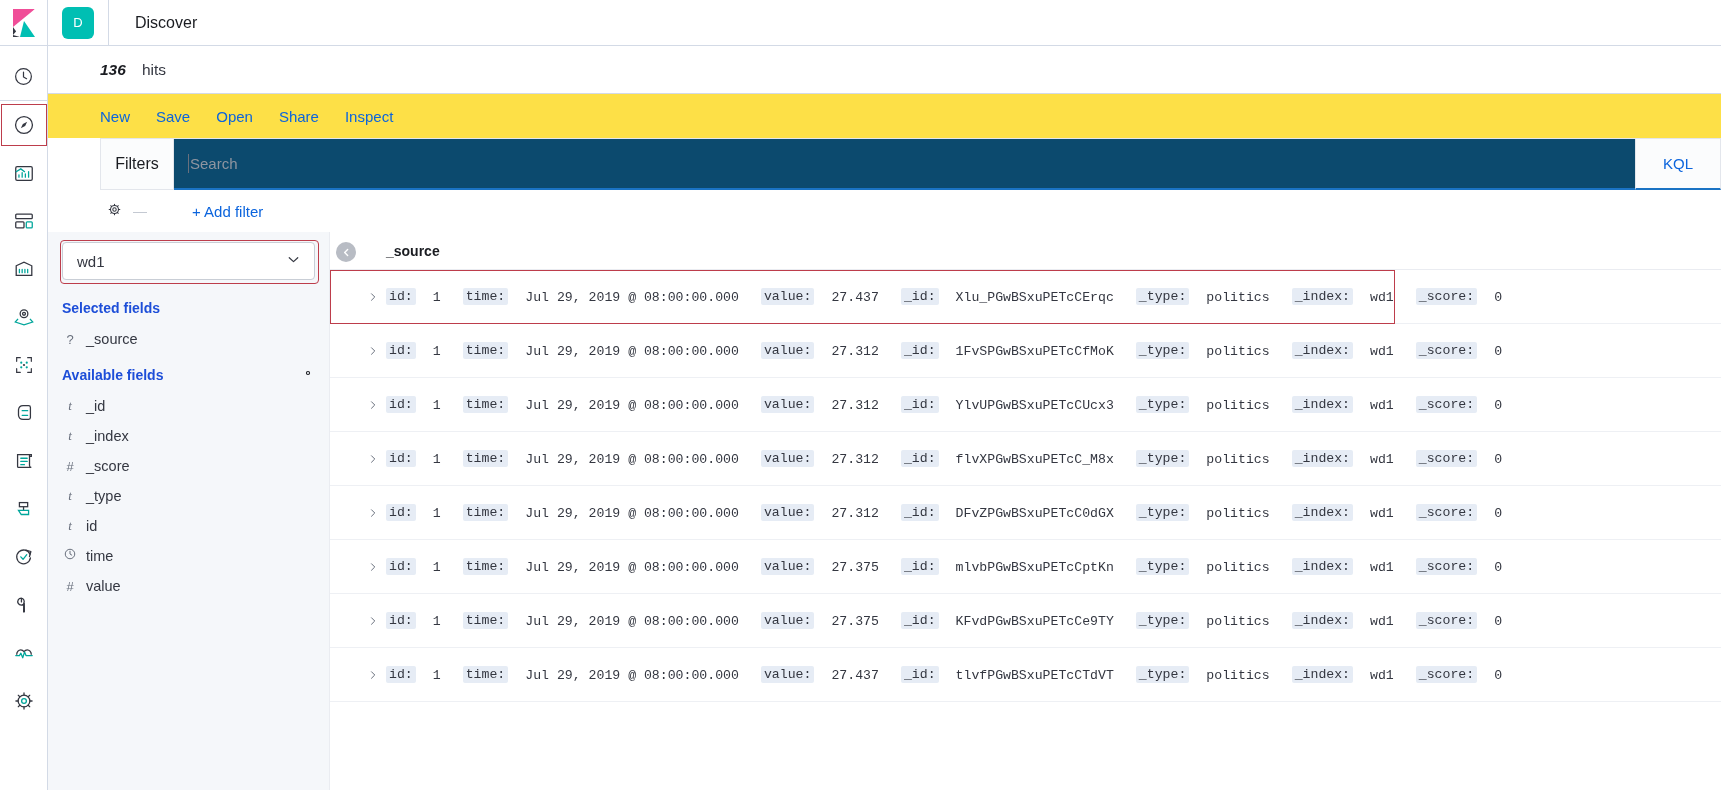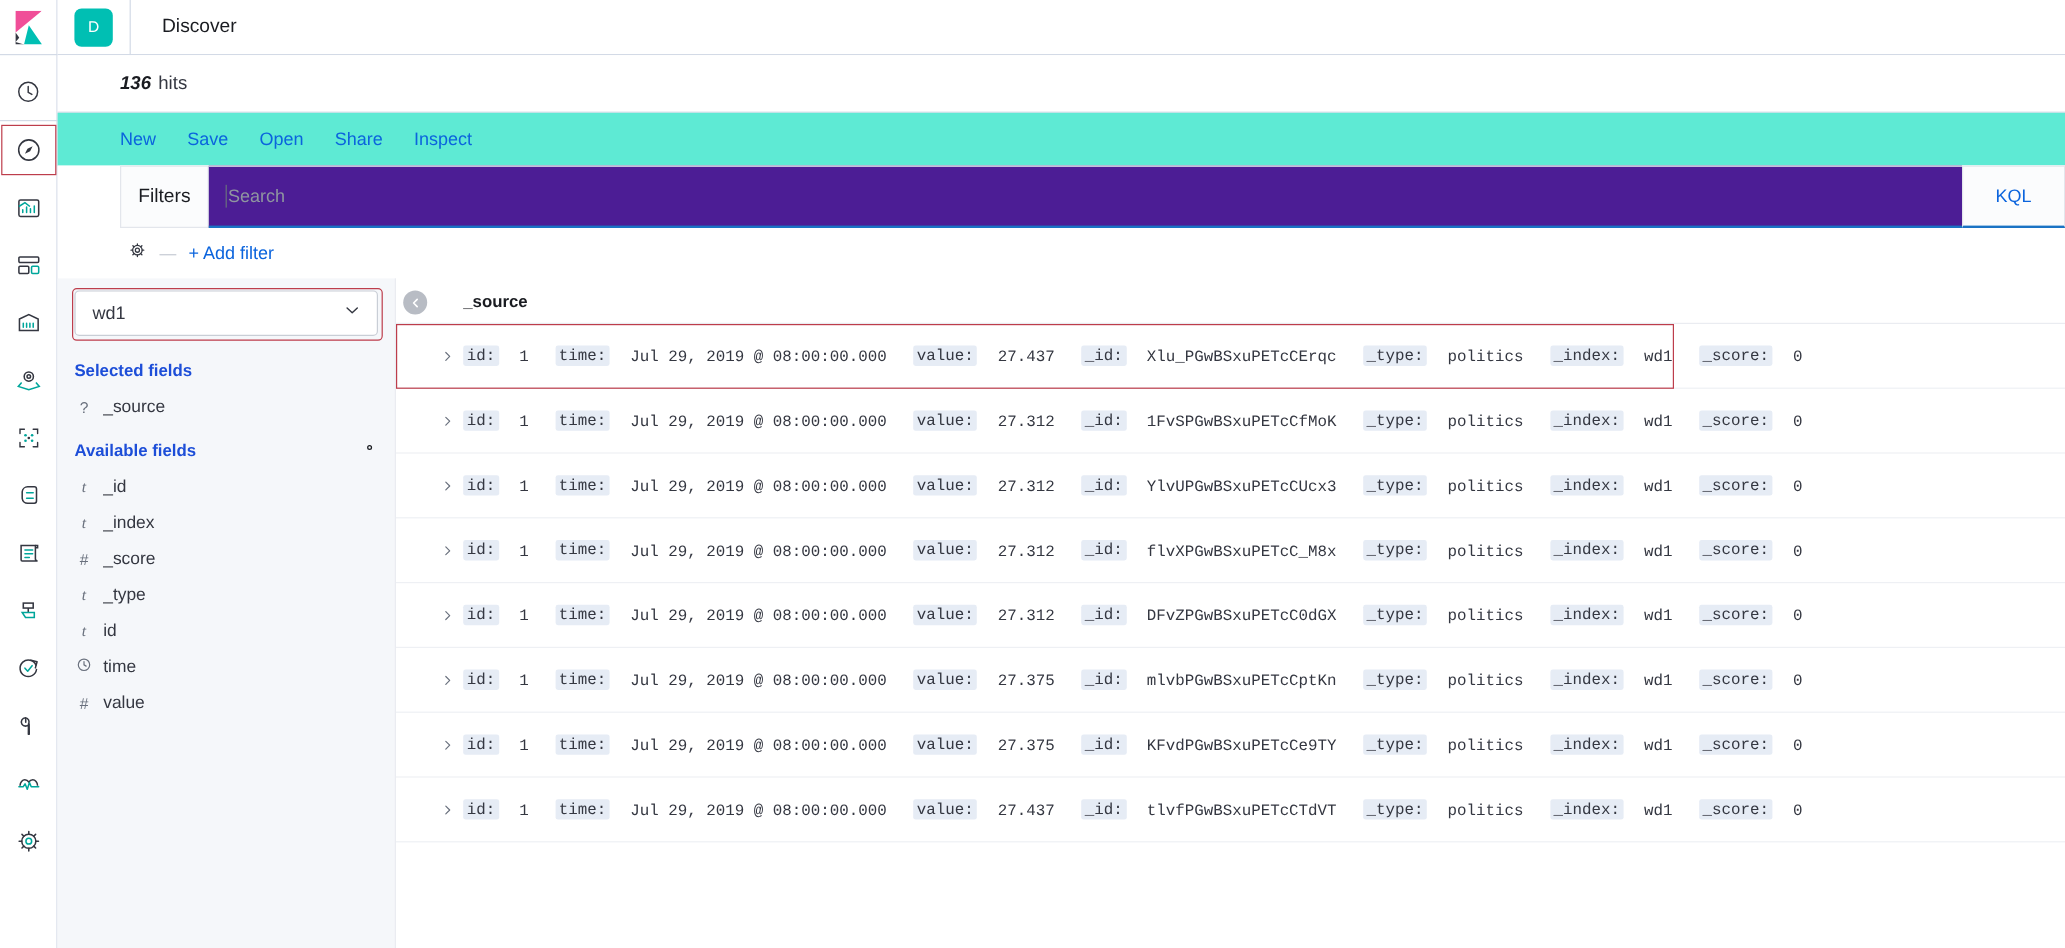--- a/index.html
+++ b/index.html
@@ -64,28 +64,28 @@
 
   
   .hits-bar {
     height: 48px; flex: 0 0 48px;
     display: flex; align-items: center;
     padding-left: 52px;
     border-bottom: 1px solid #d3dae6;
     background: #ffffff;
   }
   .hits-count { font-size: 15.5px; font-weight: bold; color: #1a1c21; font-style: italic; }
-  .hits-label { font-size: 15.5px; color: #343741; margin-left: 6px; }
+  .hits-label { font-size: 15.5px; color: #343741; margin-left: 16px; }
 
   
   .menu-bar {
     height: 44px; flex: 0 0 44px;
     display: flex; align-items: center;
     padding-left: 52px; gap: 26px;
-    background: #5eead4;
+    background: #fde047;
   }
   .menu-link {
     font-size: 15px; color: #0b64dd; cursor: pointer;
   }
 
   
   .query-row {
     flex: 0 0 52px; height: 52px;
     display: flex; align-items: stretch;
     padding-left: 52px;
@@ -97,21 +97,21 @@
     display: flex; align-items: center; justify-content: center;
     font-size: 16px; color: #1a1c21;
     background: #fbfcfd;
     border-top: 1px solid #e3e6ec;
     border-left: 1px solid #e3e6ec;
     border-bottom: 1px solid #e3e6ec;
     border-right: 1px solid #e3e6ec;
   }
   .search-wrap {
     flex: 1 1 auto; min-width: 0; position: relative;
-    background: #4c1d95;
+    background: #0c4a6e;
     border-top: 1px solid #e3e6ec;
     border-bottom: 2px solid #1a73c4;
     display: flex; align-items: center;
   }
   .search-caret {
     width: 1px; height: 19px; background: #69707d; margin-left: 14px;
   }
   .search-placeholder {
     font-size: 15px; color: #8f95a0; margin-left: 0px; padding-left: 1px;
   }
@@ -125,21 +125,21 @@
   }
 
   
   .addfilter-row {
     flex: 0 0 42px; height: 42px;
     display: flex; align-items: center;
     padding-left: 58px; gap: 8px;
     background: #ffffff;
   }
   .addfilter-dash { color: #c4c9d2; font-size: 14px; margin: 0 2px; }
-  .addfilter-link { font-size: 15px; color: #0b64dd; cursor: pointer; }
+  .addfilter-link { font-size: 15px; color: #0b64dd; cursor: pointer; margin-left: 35px; }
 
   
   .body-row { flex: 1 1 auto; display: flex; min-height: 0; background: #ffffff; }
 
   .fieldspanel {
     width: 282px; flex: 0 0 282px;
     background: #f5f7fa;
     border-right: 1px solid #eaecf1;
     padding: 0 0 0 0;
     position: relative;

